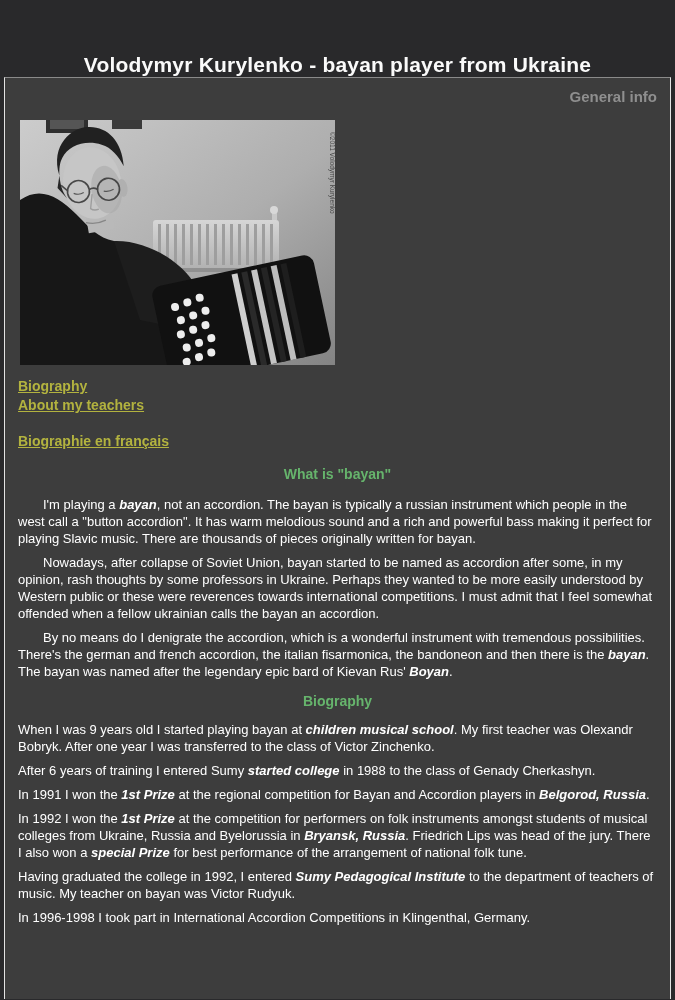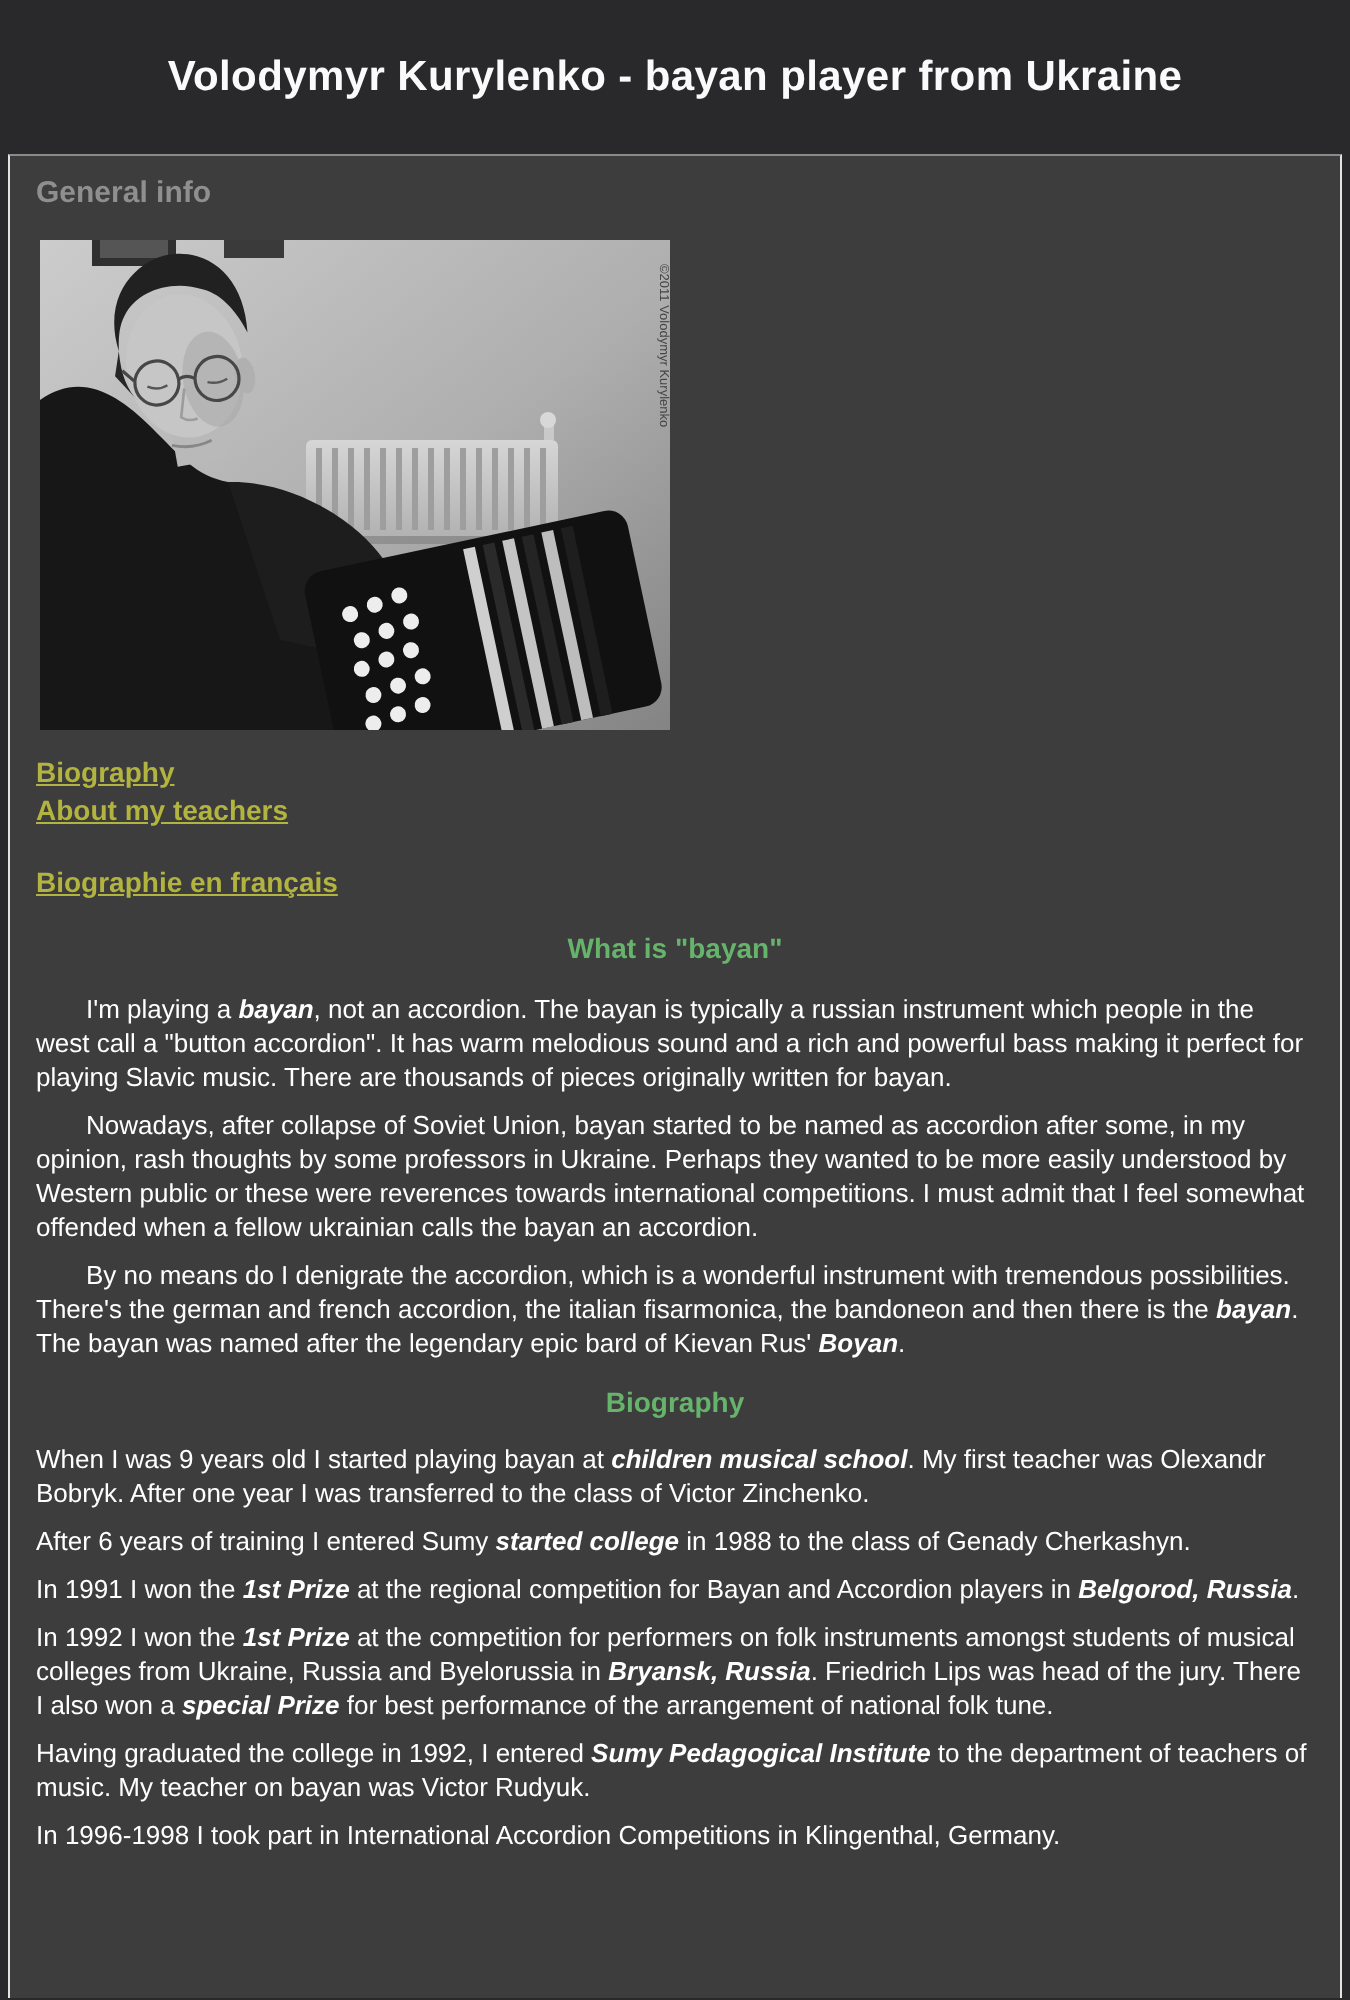--- a/index.html
+++ b/index.html
@@ -15,39 +15,39 @@
   *{box-sizing:border-box;}
   html,body{margin:0;padding:0;}
   body{
     width:675px;height:1000px;overflow:hidden;
     background:var(--outer-bg);
     font-family:"Liberation Sans","DejaVu Sans",sans-serif;
     color:var(--body-text);
   }
   .banner{
     height:77px;
-    display:flex;align-items:center;justify-content:center;
+    display:flex;align-items:flex-end;justify-content:center;
     background:var(--outer-bg);
   }
   .banner h1{
     margin:0;font-size:21px;font-weight:bold;color:var(--banner-text);
     letter-spacing:0.2px;
   }
   .content{
     margin:0 4px;
     min-height:922px;
     background:var(--content-bg);
     border-left:1px solid var(--border-light);
     border-right:1px solid var(--border-light);
     border-top:1px solid #8a8a8a;
     padding:8px 13px 14px 13px;
     font-size:13px;line-height:17px;
   }
   .general-info{
-    text-align:left;font-weight:bold;font-size:15px;line-height:18px;
+    text-align:right;font-weight:bold;font-size:15px;line-height:18px;
     color:var(--muted-gray);margin:2px 0 12px 0;
   }
   .photo{
     float:left;width:315px;height:245px;margin:2px 10px 12px 2px;
     background:#9a9a9a;position:relative;overflow:hidden;
   }
   .photo svg{display:block;width:100%;height:100%;}
   .nav-links{padding-top:2px;}
   .nav-links a{
     display:inline-block;clear:both;float:none;

